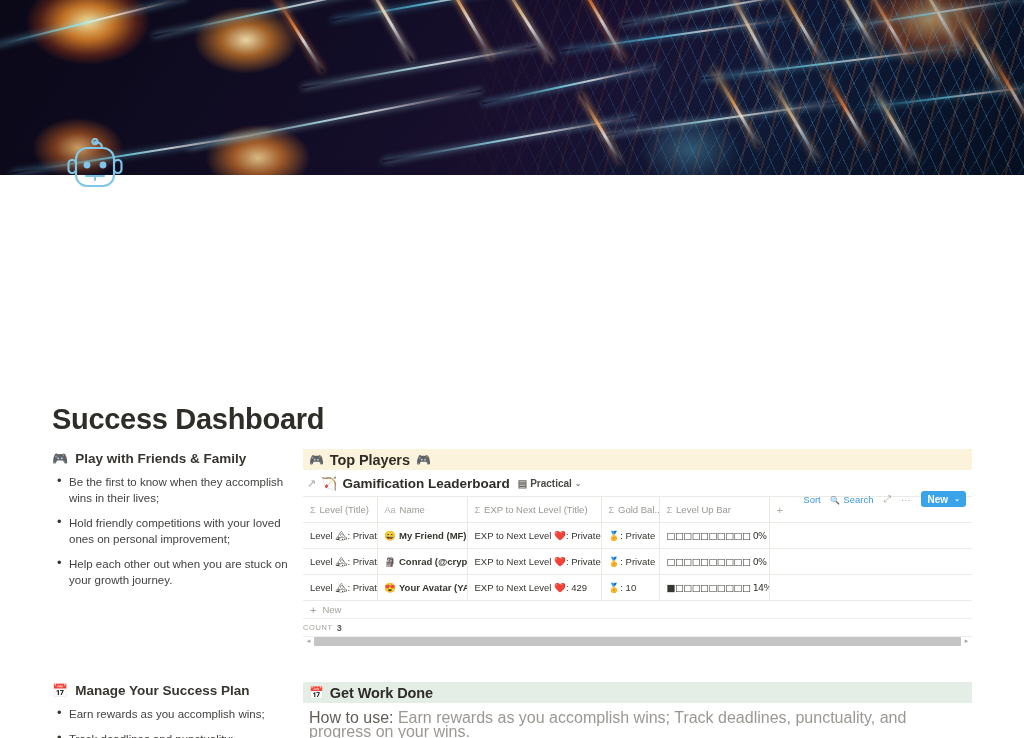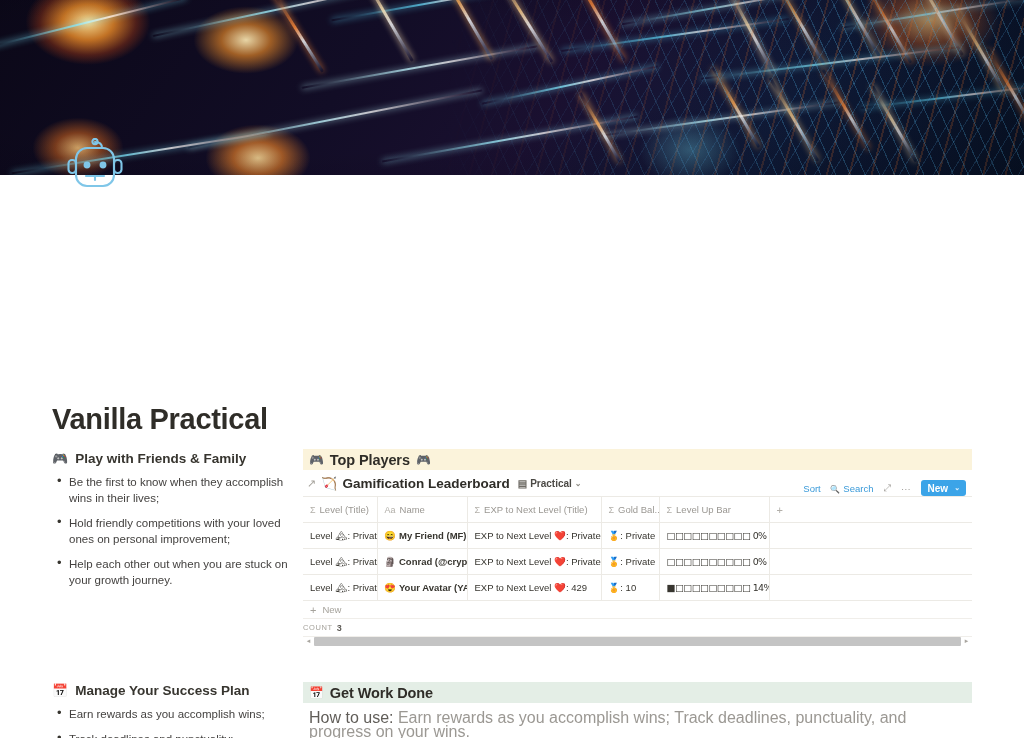--- a/index.html
+++ b/index.html
@@ -124,21 +124,21 @@
   .db-title .dbemo { font-size: 13px; }
   .db-view {
     display: flex; align-items: center; gap: 3px;
     margin-left: 8px;
     font-size: 10px; color: #4b4945; font-weight: bold;
   }
   .db-view .vicon { color: #6d6a64; font-size: 10px; }
   .db-view .chev { font-size: 8px; color: #8b8880; }
 
   .db-actions {
-    position: absolute; right: 6px; top: 10px;
+    position: absolute; right: 6px; top: 21px;
     display: flex; align-items: center; gap: 10px;
   }
   .db-actions .act { font-size: 9.5px; color: #3a9ad9; cursor: pointer; }
   .db-actions .act.grey { color: #9b9893; }
   .db-actions .new-btn {
     background: #3ba4e8; color: #fff;
     font-size: 10px; font-weight: bold;
     border: none; border-radius: 3px;
     height: 16px; padding: 0 6px 0 7px;
     display: flex; align-items: center; gap: 6px;
@@ -273,21 +273,21 @@
     <rect x="50" y="22" width="7.5" height="13" rx="3.5"></rect>
     <circle cx="23" cy="27" r="2.4" fill="#7fc6e8"></circle>
     <circle cx="39" cy="27" r="2.4" fill="#7fc6e8"></circle>
     <path d="M22 38 h18"></path>
     <path d="M31 38 v4"></path>
   </g>
 </svg>
 
 <div id="content">
 
-  <div id="page-title">Vanilla Practical</div>
+  <div id="page-title">Success Dashboard</div>
 
   <div class="left-col" style="top:276px;">
     <div class="lc-head">
       <span class="emo">🎮</span>
       <span>Play with Friends &amp; Family</span>
     </div>
     <ul class="lc-list">
       <li>Be the first to know when they accomplish wins in their lives;</li>
       <li>Hold friendly competitions with your loved ones on personal improvement;</li>
       <li>Help each other out when you are stuck on your growth journey.</li>

